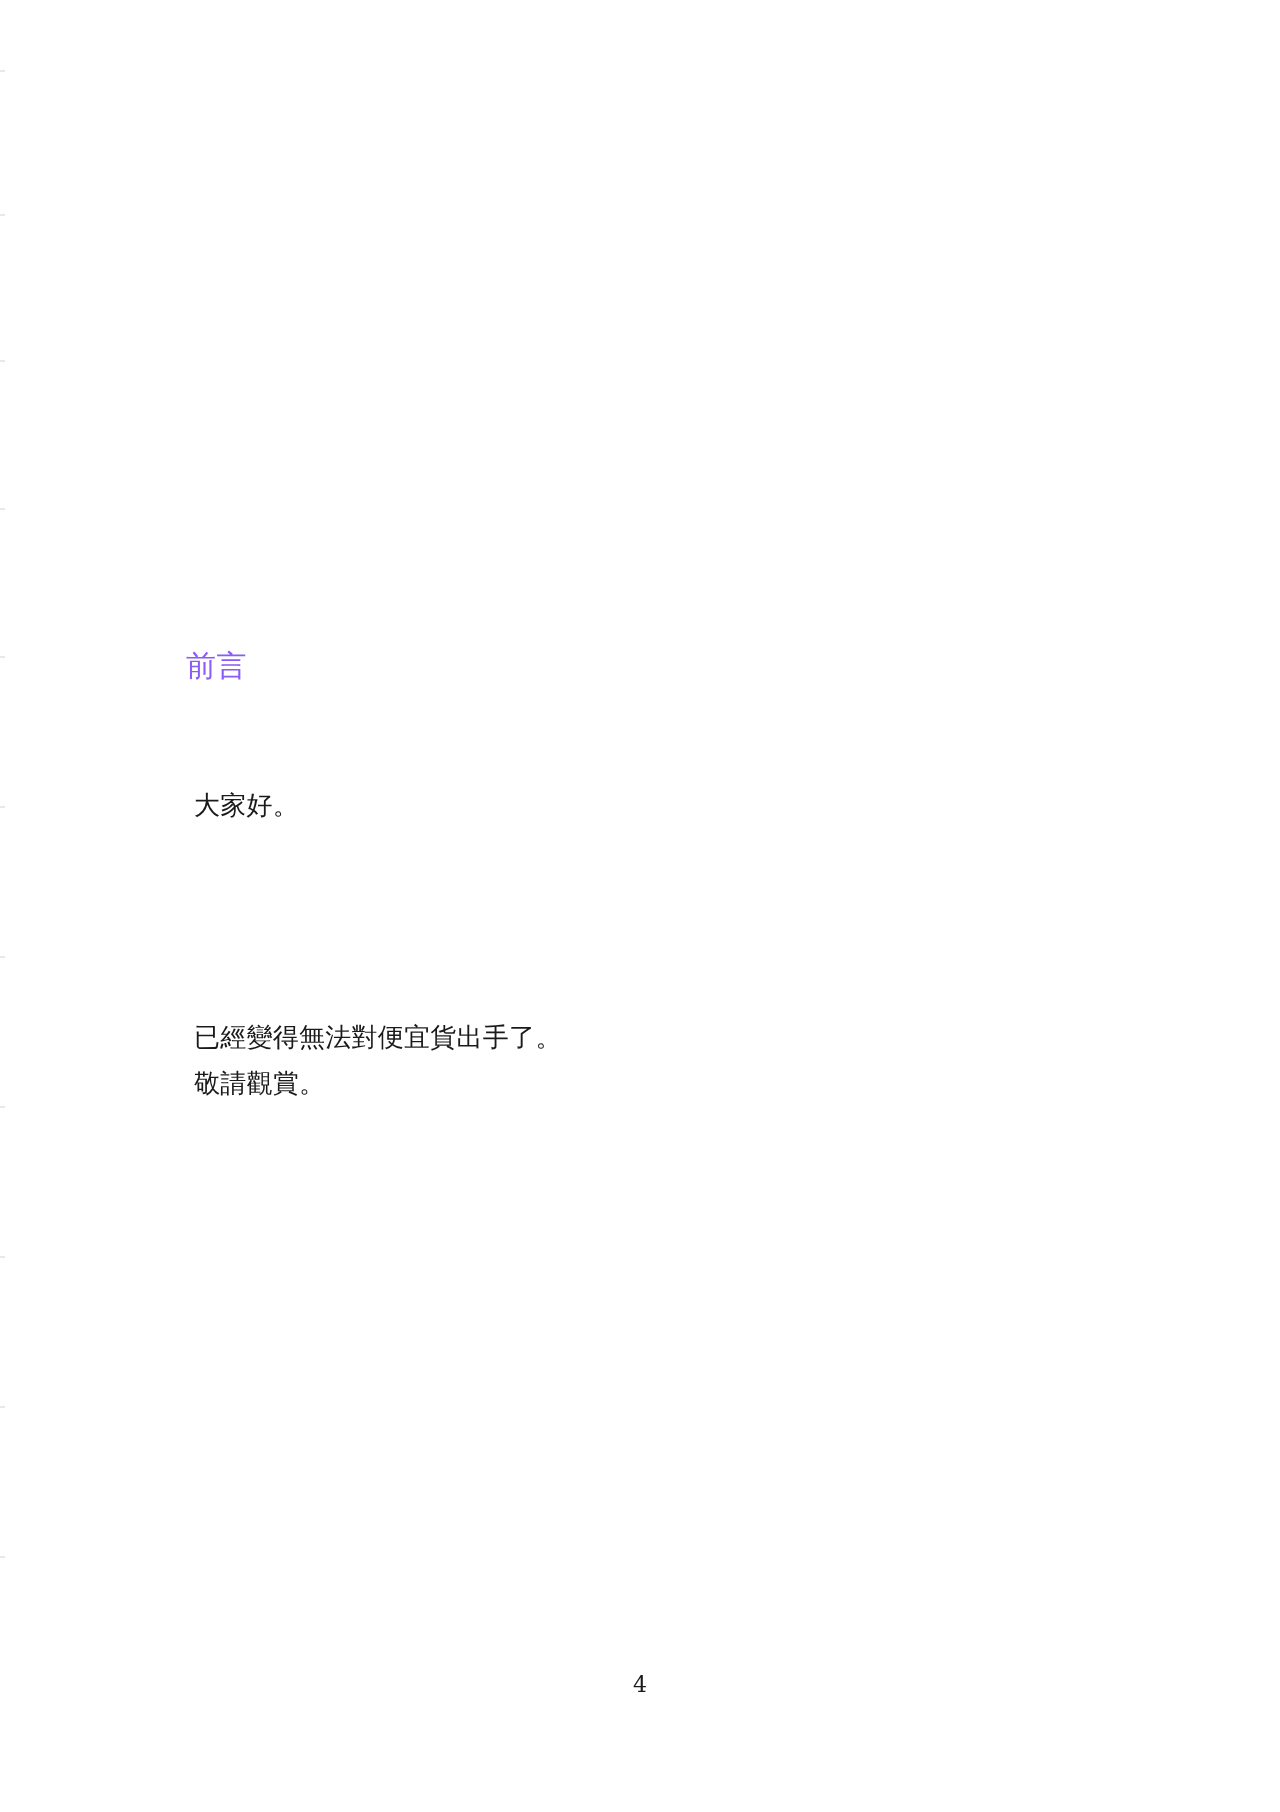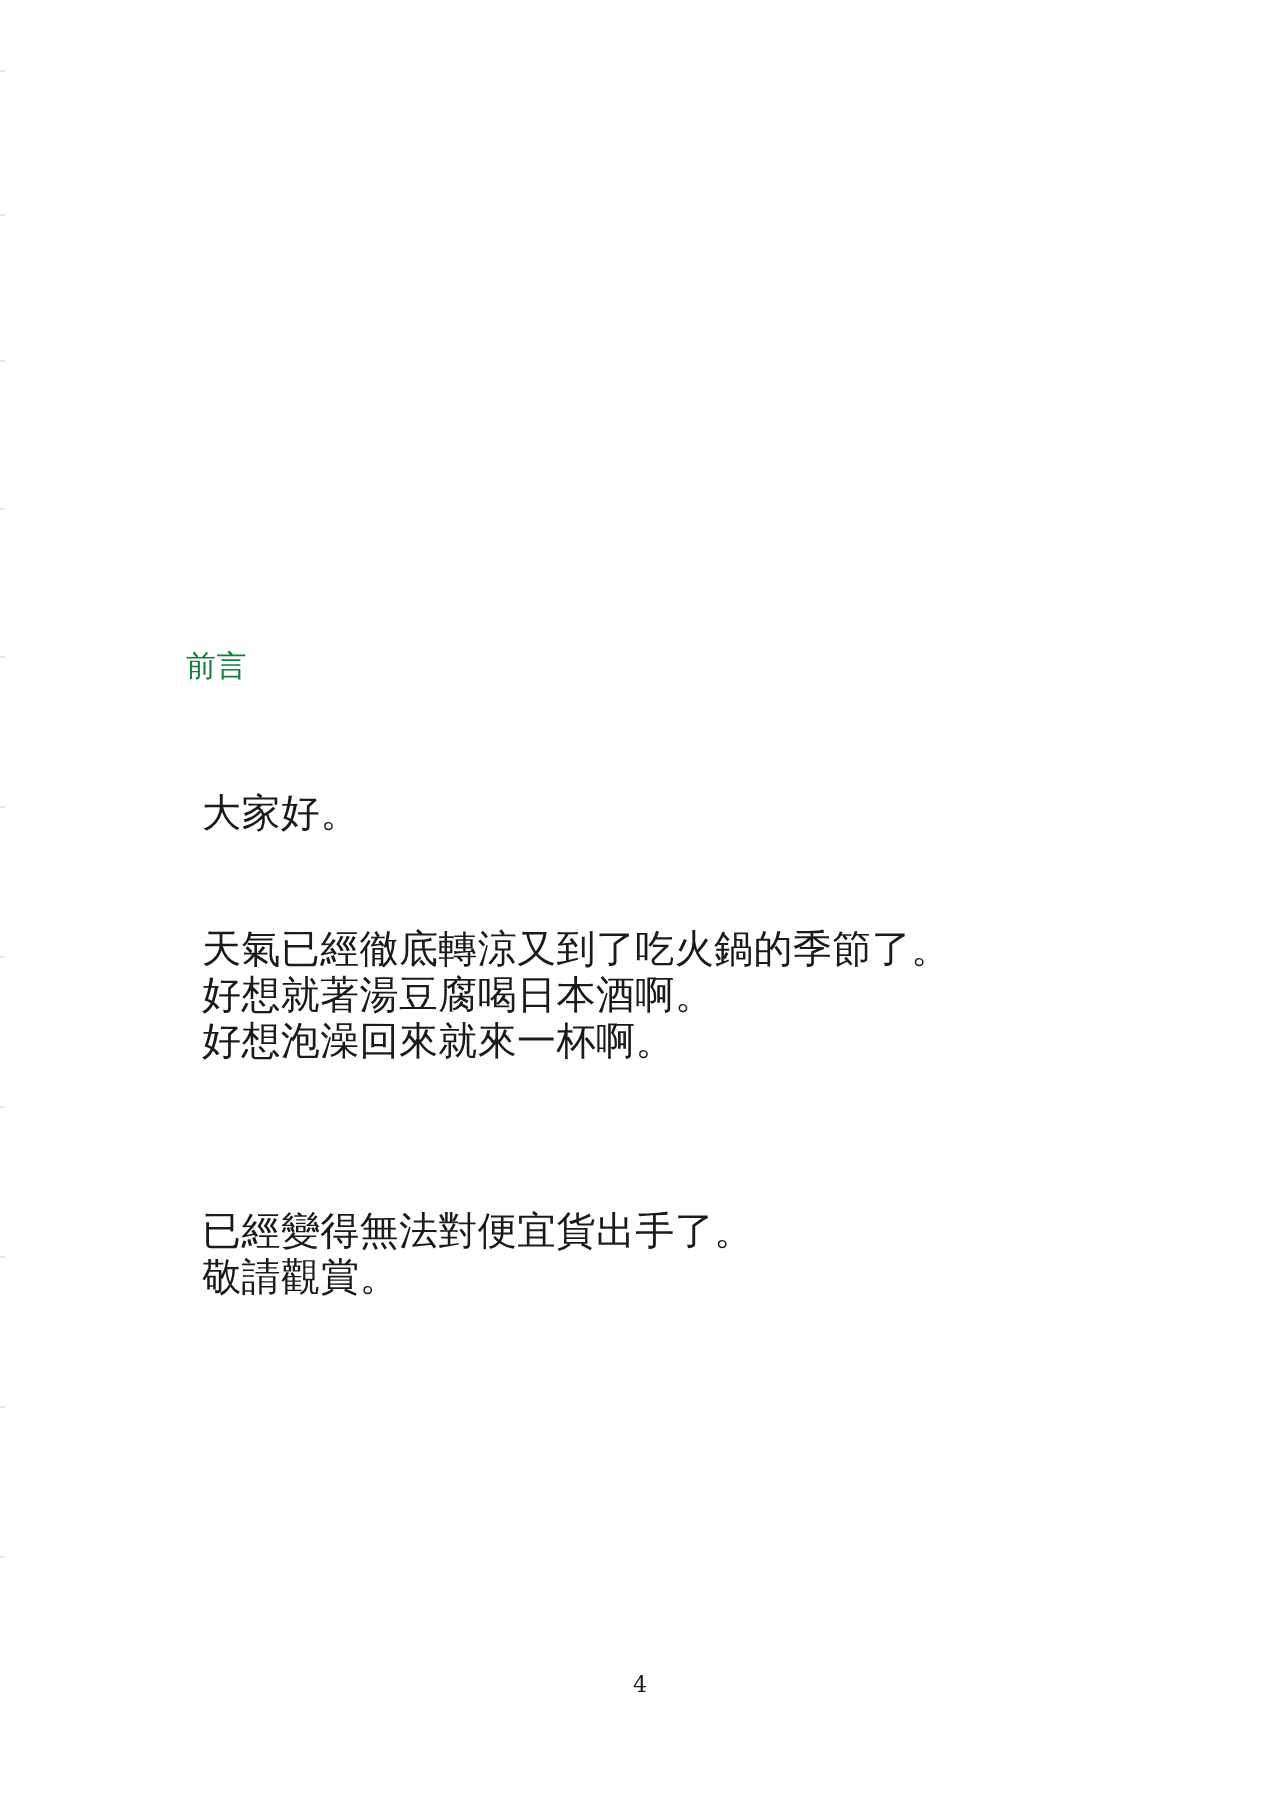--- a/index.html
+++ b/index.html
@@ -28,25 +28,25 @@
     left: 186px;
     top: 648px;
     width: 940px;
   }
   .afterword-heading {
     font-size: 30px;
     line-height: 1.2;
     letter-spacing: 0.02em;
     margin: 0 0 0 0;
     font-weight: 400;
-    color: #15803d;
+    color: #8b5cf6;
   }
   .para {
-    margin: 16px;
-    font-size: 39px;
+    margin: 8px;
+    font-size: 26px;
     line-height: 46px;
     letter-spacing: 0.01em;
     color: #1a1a1a;
     font-weight: 400;
   }
   .para .line {
     display: block;
     white-space: pre-wrap;
   }
   .gap-lg { height: 90px; }
@@ -104,25 +104,20 @@
     <h1 class="afterword-heading">前言</h1>
 
     <div class="gap-lg"></div>
 
     <p class="para">
       <span class="line">大家好。</span>
     </p>
 
     <div class="gap-md"></div>
 
-    <p class="para">
-      <span class="line">天氣已經徹底轉涼又到了吃火鍋的季節了。</span>
-      <span class="line">好想就著湯豆腐喝日本酒啊。</span>
-      <span class="line">好想泡澡回來就來一杯啊。</span>
-    </p>
 
     <div class="gap-sm"></div>
 
 
     <div class="gap-sm"></div>
 
     <p class="para">
       <span class="line">已經變得無法對便宜貨出手了。</span>
       <span class="line">敬請觀賞。</span>
     </p>

